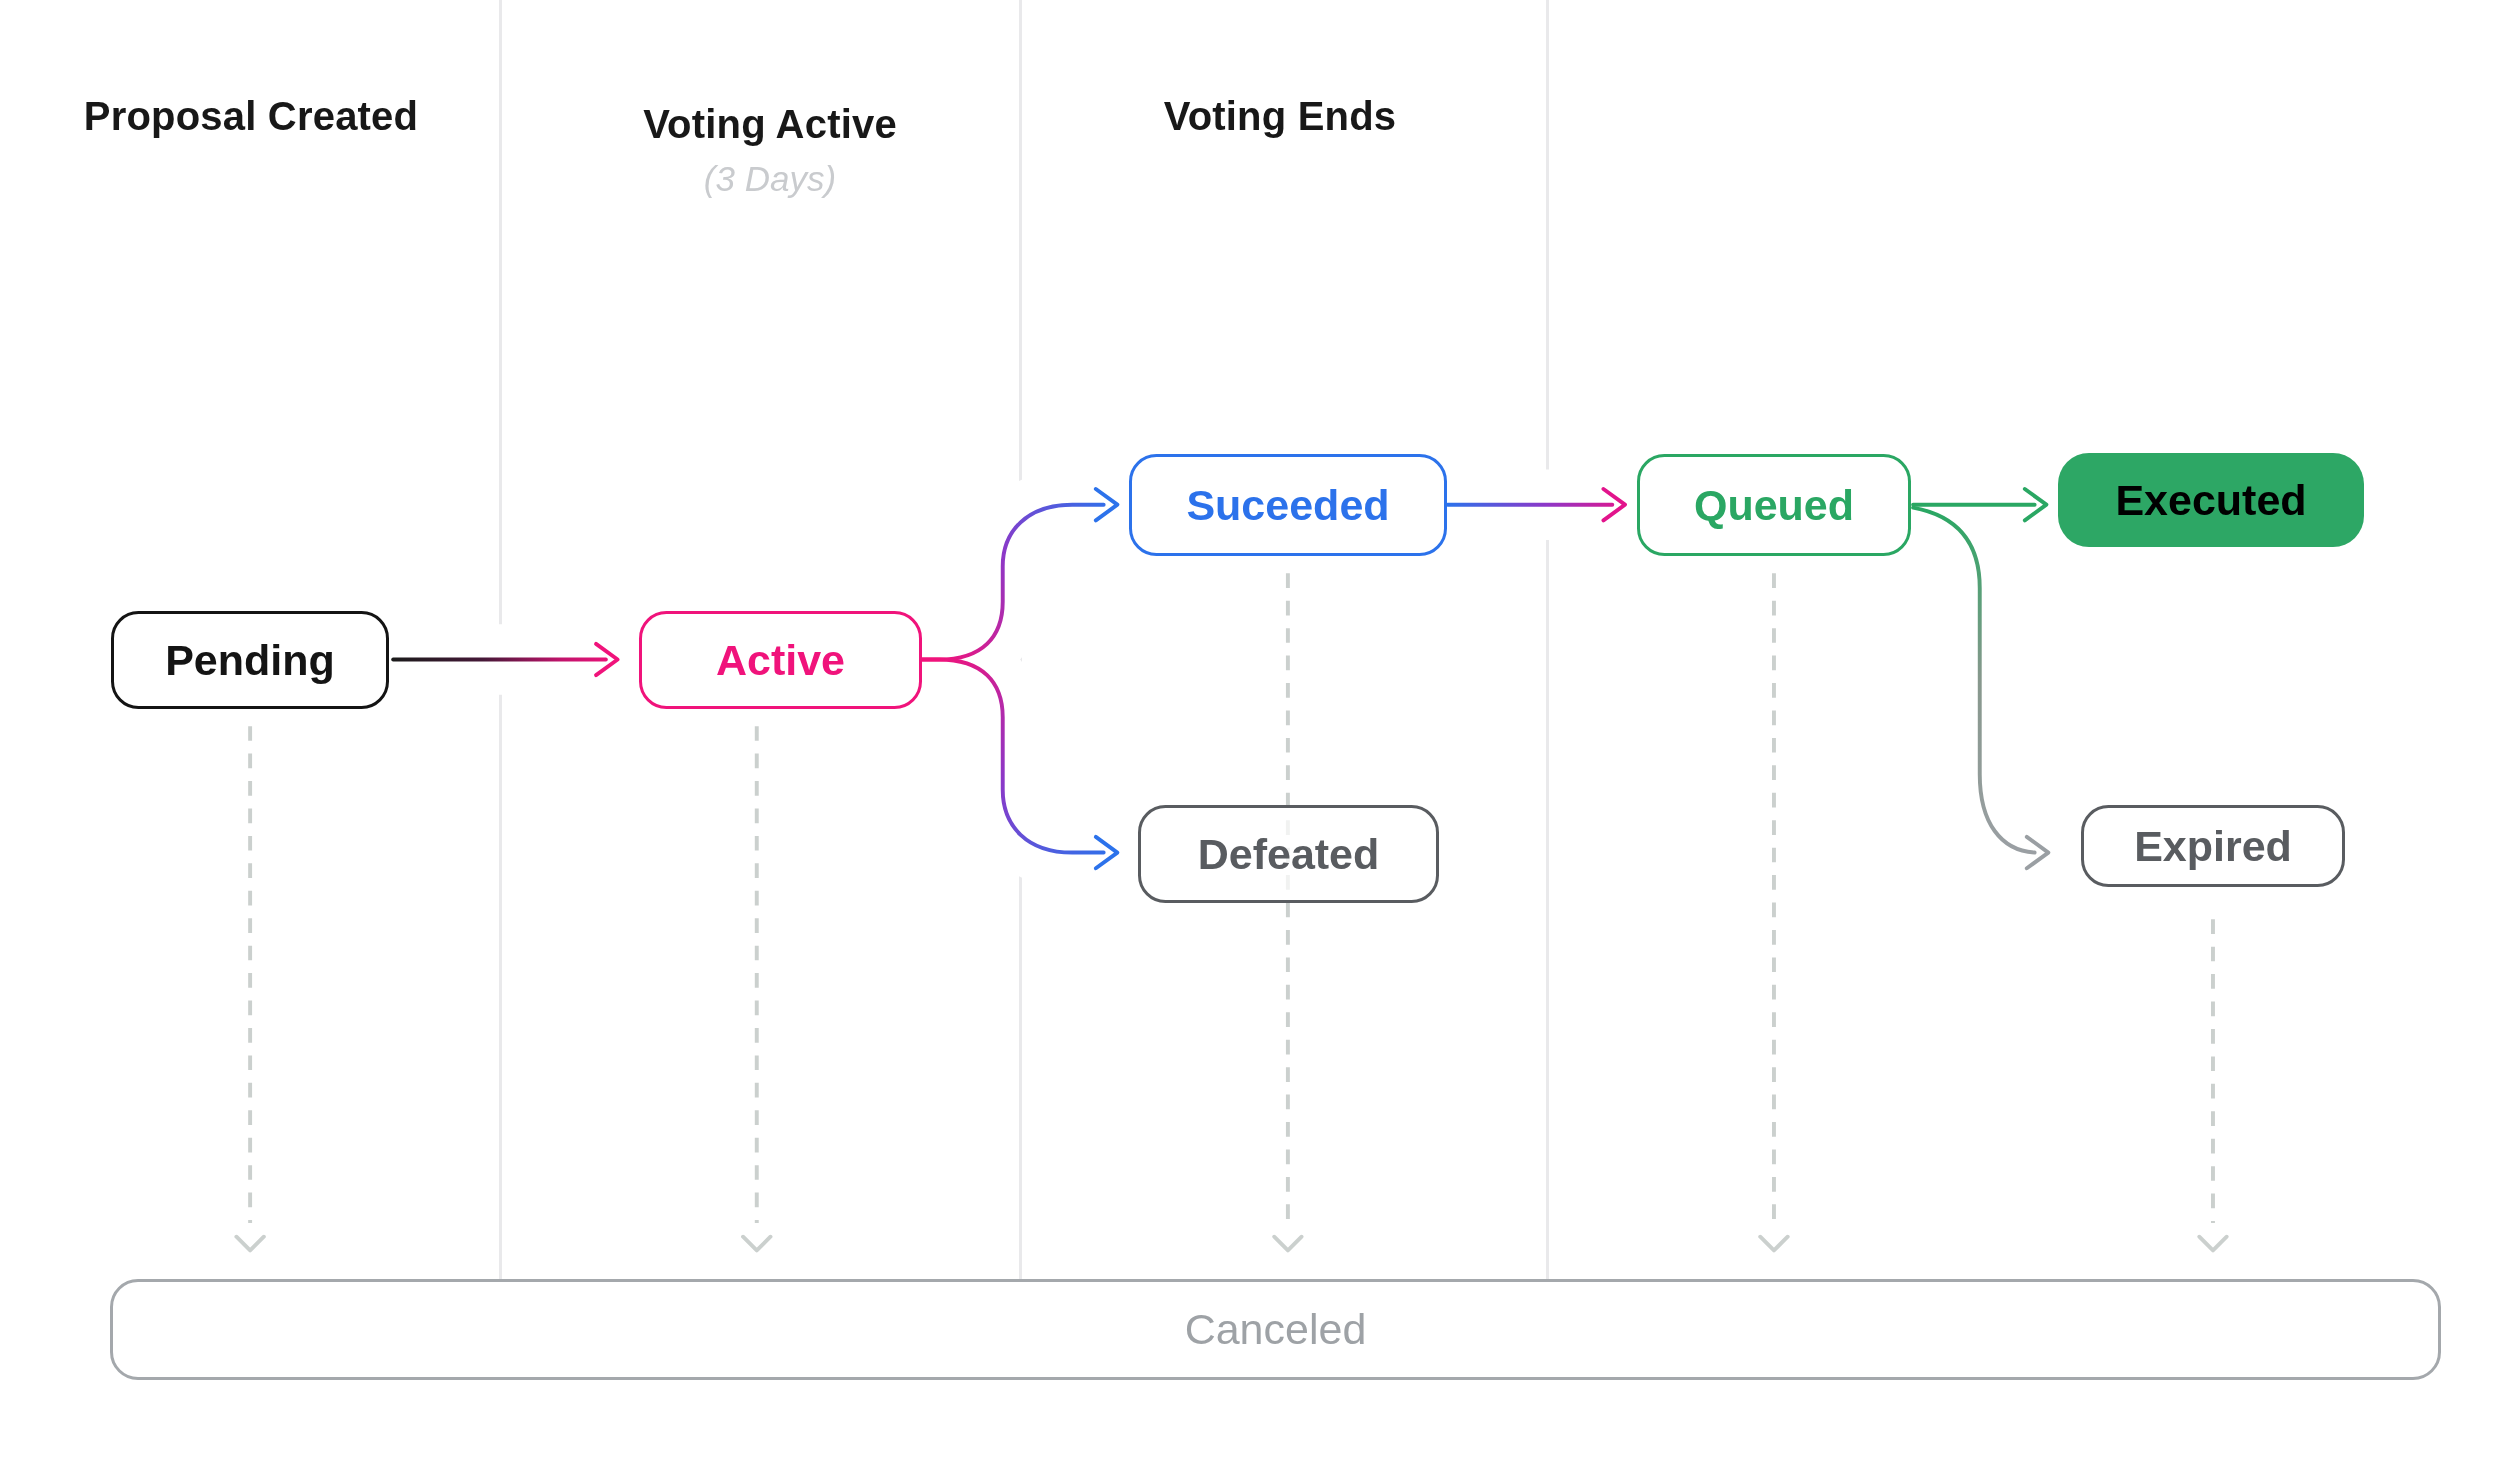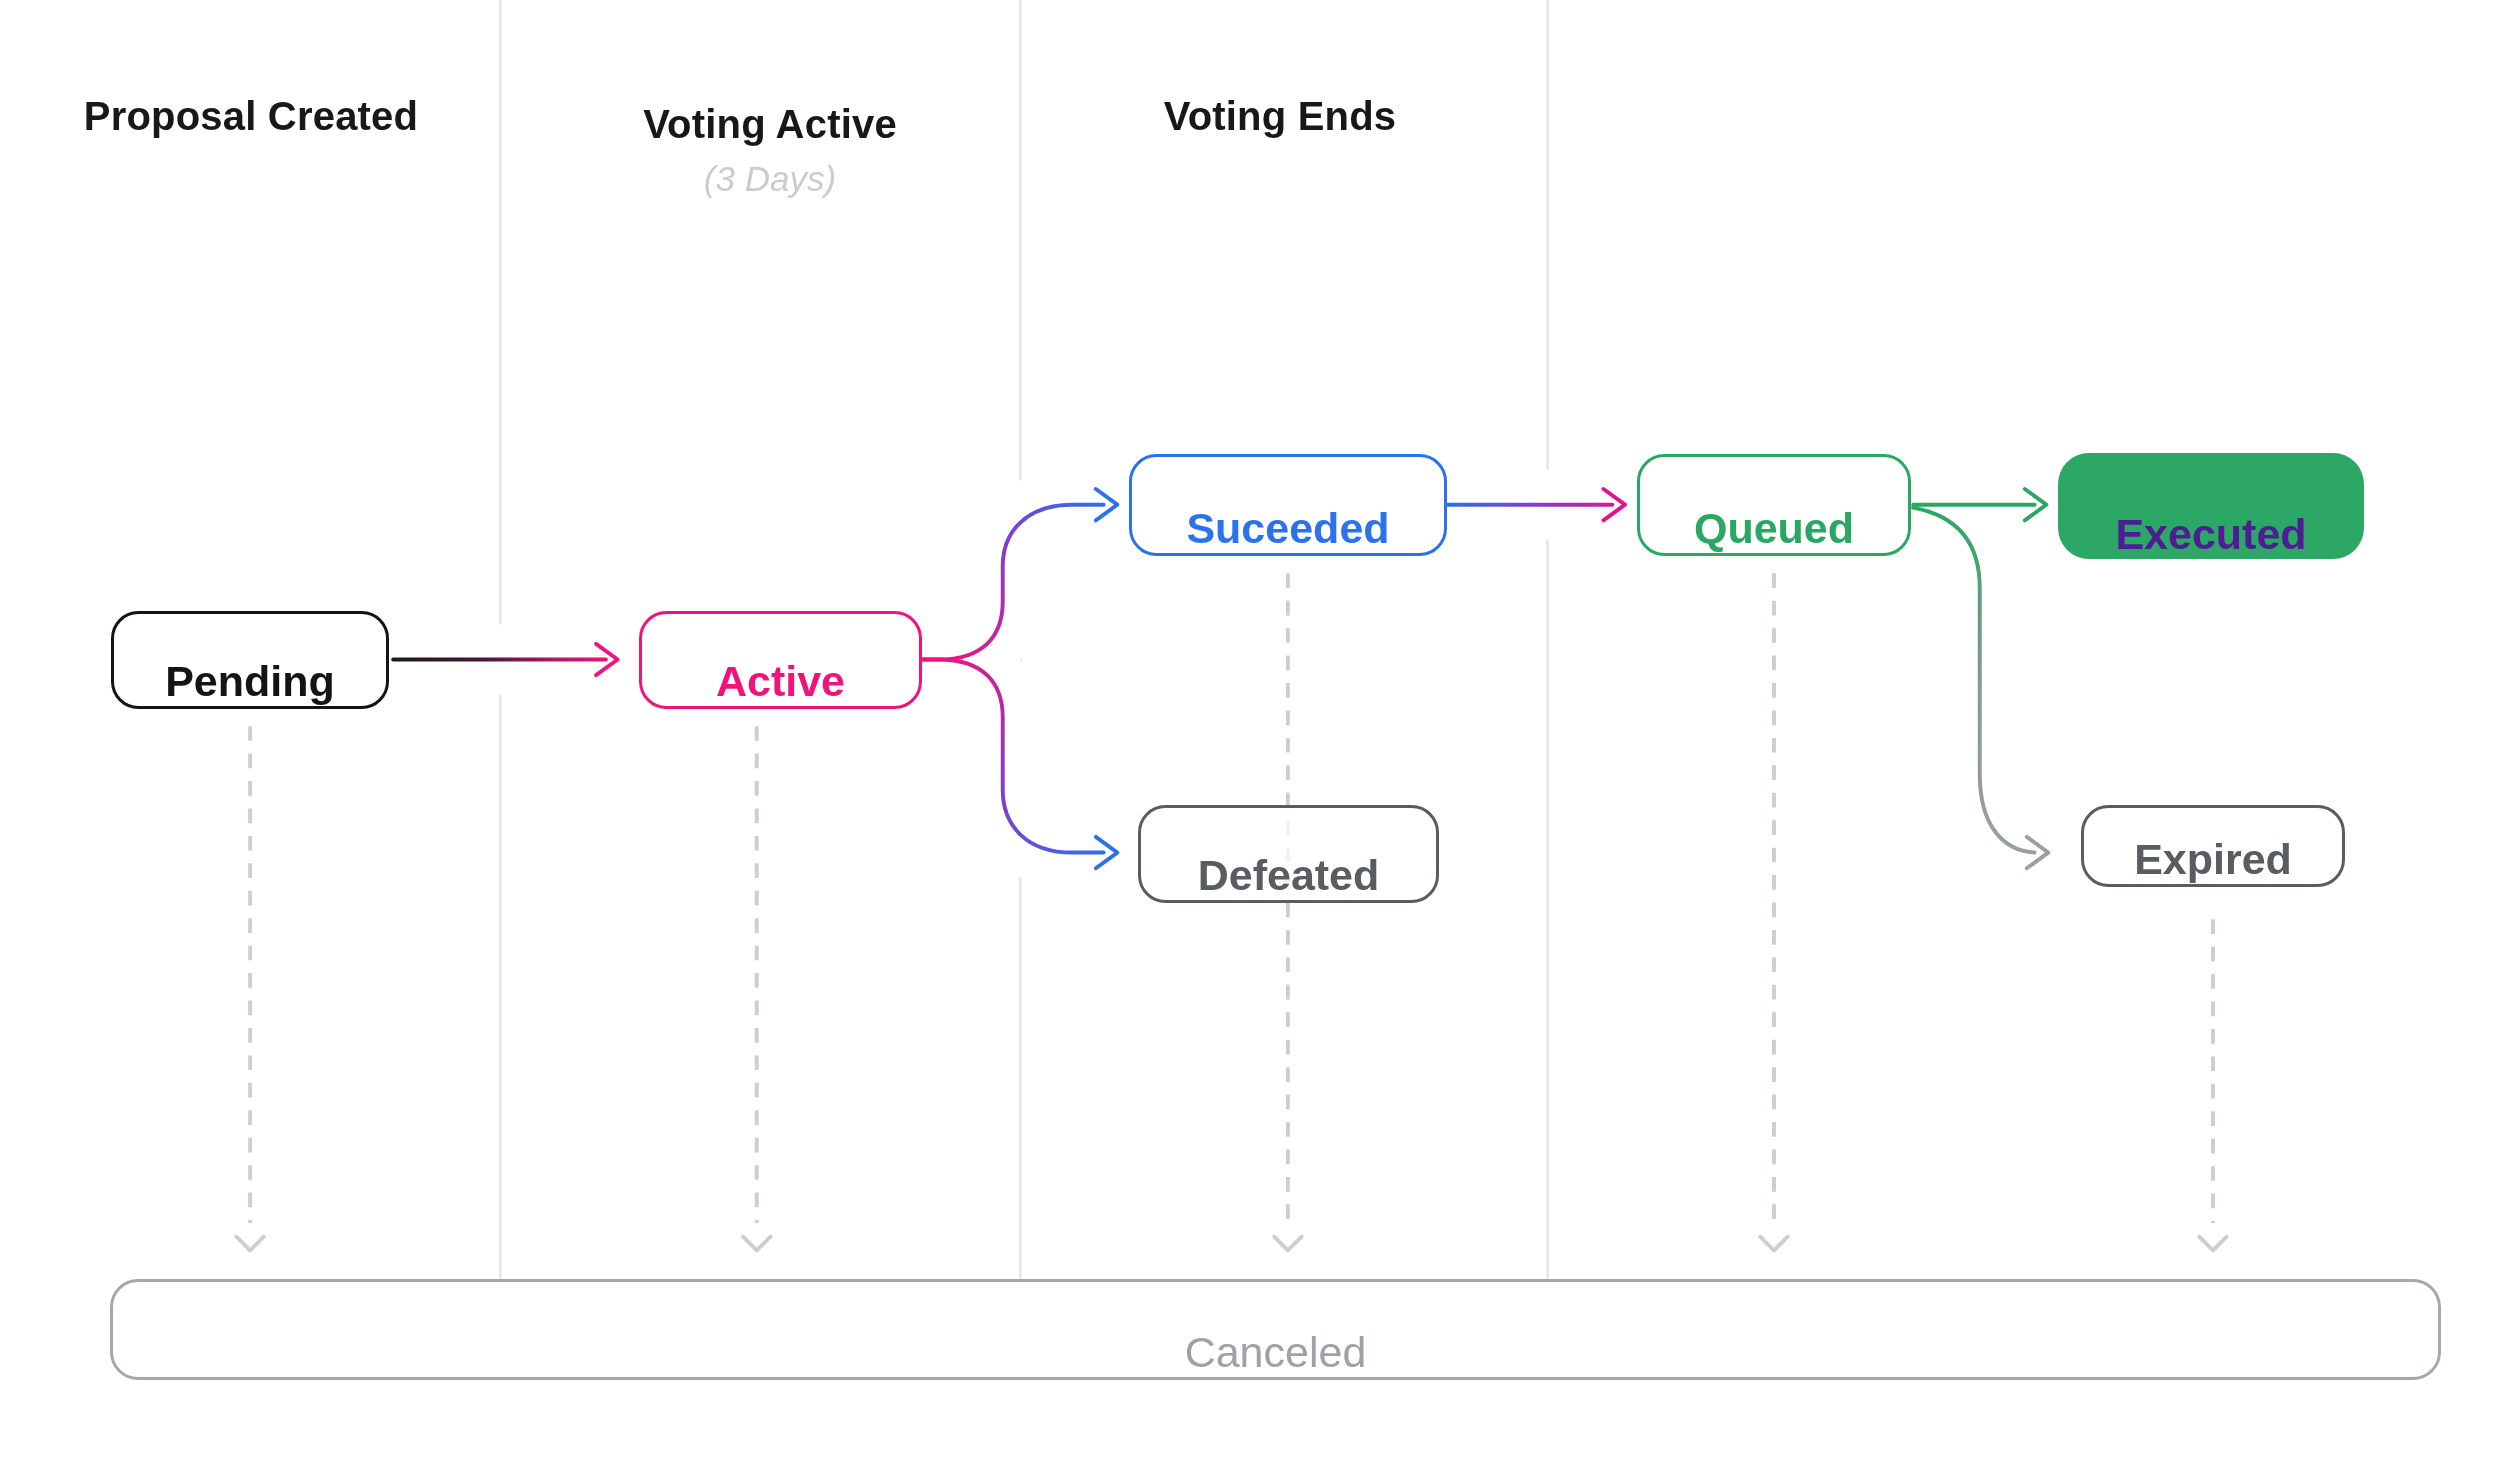--- a/index.html
+++ b/index.html
@@ -6,30 +6,30 @@
   .canvas{
     position:relative;width:2517px;height:1467px;background:#ffffff;
     overflow:hidden;font-family:"Liberation Sans","DejaVu Sans",sans-serif;
   }
   .divider{position:absolute;top:0;width:2.9px;height:1279px;background:#E9E9EB;z-index:0;}
   .connector-layer{position:absolute;left:0;top:0;z-index:1;}
   .col-header{position:absolute;transform:translateX(-50%);display:flex;flex-direction:column;align-items:center;z-index:2;text-align:center;}
   .col-title{font-size:40px;font-weight:700;color:#181818;letter-spacing:0.2px;white-space:nowrap;}
   .col-subtitle{font-size:35px;font-style:italic;font-weight:500;color:#C9CBCE;margin-top:12px;white-space:nowrap;}
   .node{
-    position:absolute;display:flex;align-items:flex-end;justify-content:center;
+    position:absolute;display:flex;align-items:center;justify-content:center;
     background:#ffffff;border-radius:27.4px;font-size:43px;font-weight:600;
     box-sizing:border-box;z-index:2;white-space:nowrap;
   }
   .node-pending{left:111px;top:611px;width:278px;height:98px;border:3.9px solid #141414;color:#141414;}
   .node-active{left:639px;top:611px;width:283px;height:98px;border:3.9px solid #F0137B;color:#F0137B;}
   .node-suceeded{left:1129px;top:454px;width:318px;height:102px;border:3.9px solid #2C72EB;color:#2C72EB;}
   .node-defeated{left:1138px;top:805px;width:301px;height:98px;border:3.9px solid #595C60;color:#595C60;background:rgba(255,255,255,0.72);}
   .node-queued{left:1637px;top:454px;width:274px;height:102px;border:3.9px solid #2AA763;color:#2AA763;}
-  .node-executed{left:2058px;top:453px;width:306px;height:106px;background:#2DA765;color:#4c1d95;border:none;border-radius:31px;}
+  .node-executed{left:2058px;top:453px;width:306px;height:94px;background:#2DA765;color:#000000;border:none;border-radius:31px;}
   .node-expired{left:2081px;top:805px;width:264px;height:82px;border:3.9px solid #595C60;color:#595C60;}
   .node-canceled{left:110px;top:1279px;width:2331px;height:101px;border:3.9px solid #A4A8AC;color:#9EA2A6;border-radius:28px;font-weight:500;}
 </style>
 </head>
 <body>
 
 <div class="canvas">
 
   <div class="divider" style="left:499px"></div>
   <div class="divider" style="left:1019px"></div>

